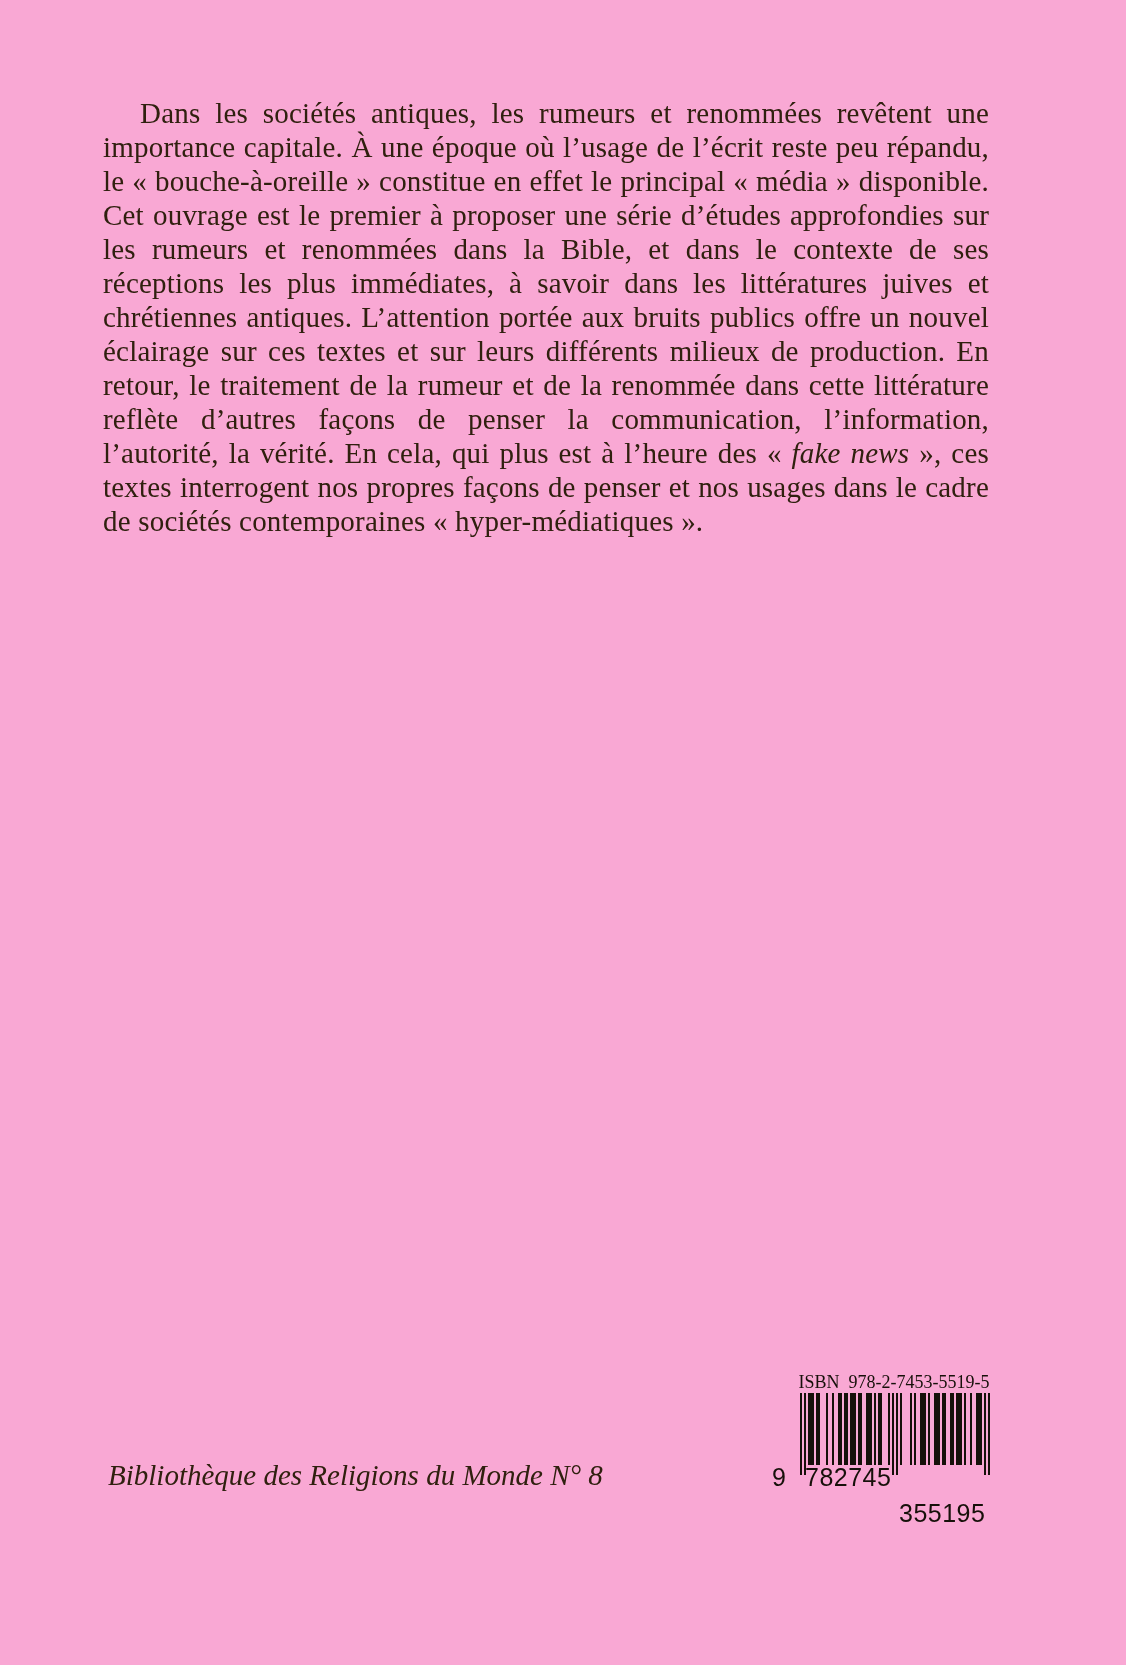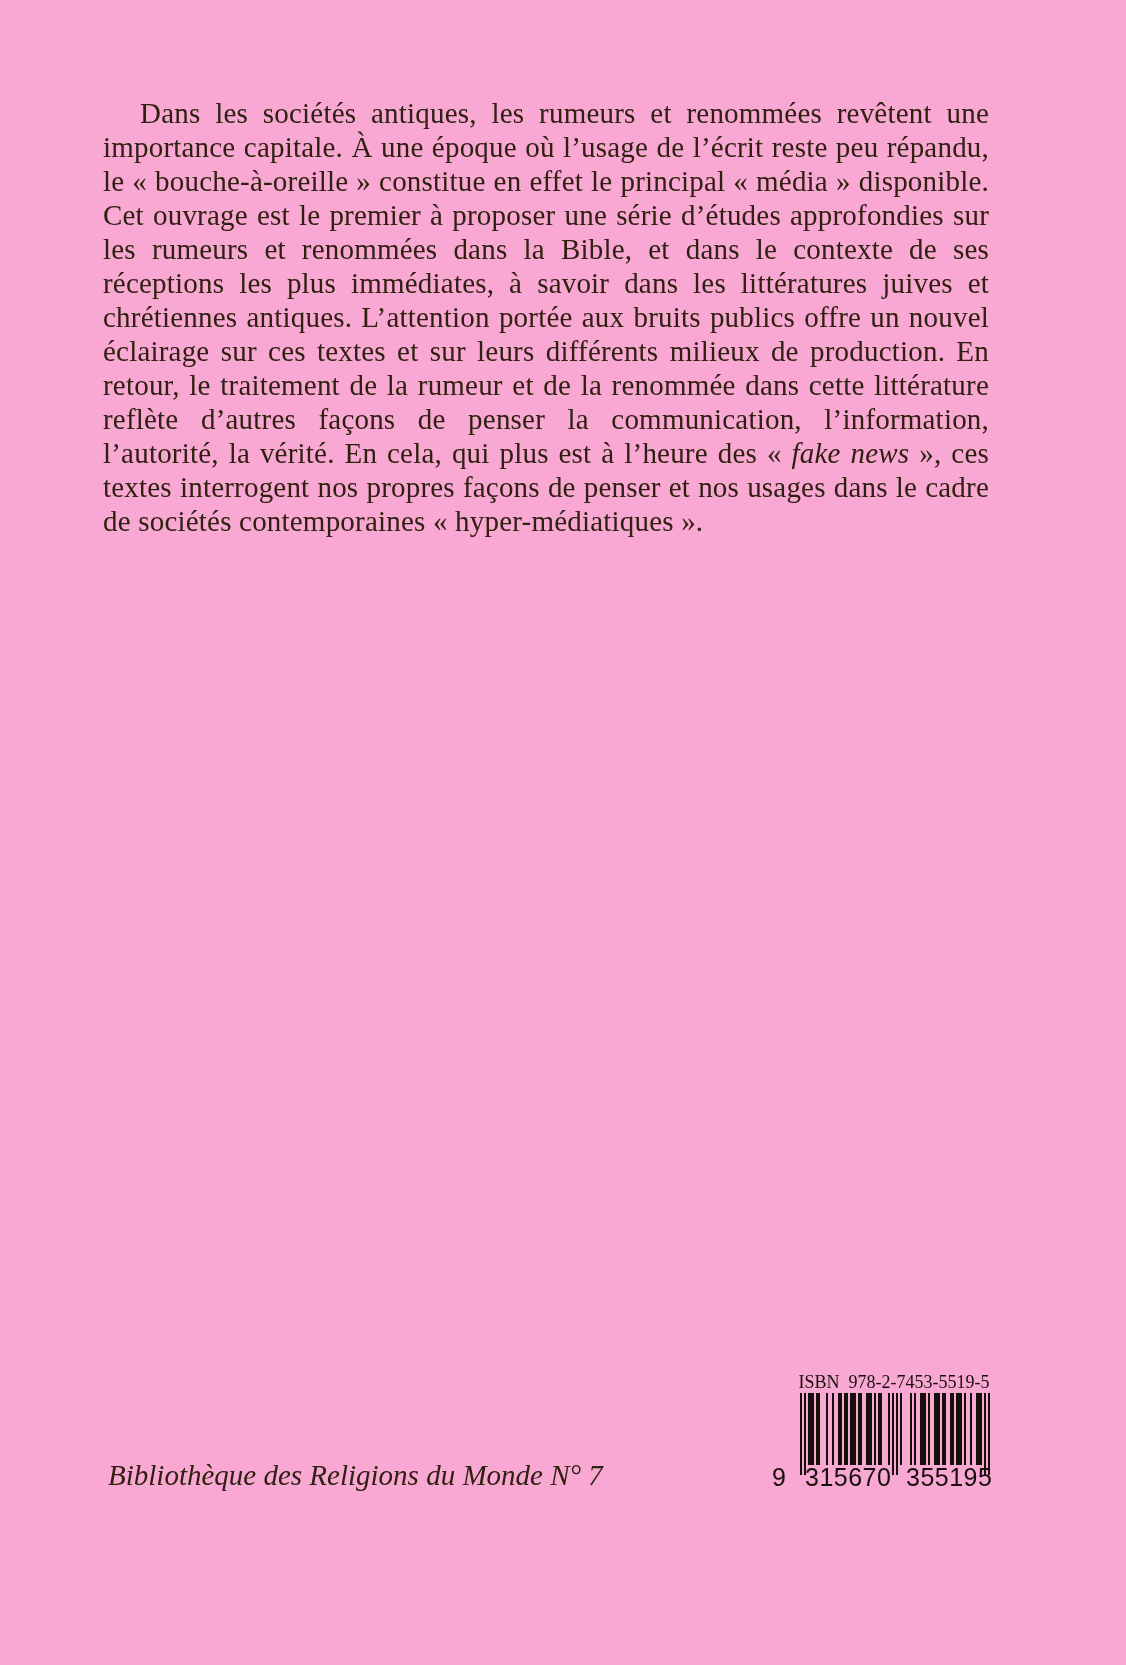--- a/index.html
+++ b/index.html
@@ -65,36 +65,36 @@
     top: 72px;
     font-family: "Liberation Sans", sans-serif;
     font-size: 25px;
     line-height: 25px;
     color: #17100a;
     letter-spacing: 0.5px;
     white-space: nowrap;
   }
   .bc-first { left: -28px; }
   .bc-left  { left: 5px;  width: 84px; text-align: center; }
-  .bc-right { left: 106px; width: 84px; text-align: center; }
+  .bc-right { left: 99px; width: 84px; text-align: center; margin-top: 36px; }
 </style>
 </head>
 <body>
 
 <div class="cover">
 
   <p class="blurb"><span>Dans les sociétés antiques, les rumeurs et renommées revêtent une importance capitale. À une époque où l’usage de l’écrit reste peu répandu, le « bouche-à-oreille » constitue en effet le principal « média » disponible. Cet ouvrage est le premier à proposer une série d’études approfondies sur les rumeurs et renommées dans la Bible, et dans le contexte de ses réceptions les plus immédiates, à savoir dans les littératures juives et chrétiennes antiques. L’attention portée aux bruits publics offre un nouvel éclairage sur ces textes et sur leurs différents milieux de production. En retour, le traitement de la rumeur et de la renommée dans cette littérature reflète d’autres façons de penser la communication, l’information, l’autorité, la vérité. En cela, qui plus est à l’heure des « </span><span class="it">fake news</span><span> », ces textes interrogent nos propres façons de penser et nos usages dans le cadre de sociétés contemporaines « hyper-médiatiques ».</span></p>
 
-  <div class="series">Bibliothèque des Religions du Monde N° 7</div>
+  <div class="series">Bibliothèque des Religions du Monde N° 8</div>
 
   <div class="isbn-label">ISBN  978-2-7453-5519-5</div>
 
   <div class="barcode">
     <span class="bc-digit bc-first">9</span>
-    <span class="bc-digit bc-left">315670</span>
+    <span class="bc-digit bc-left">782745</span>
     <span class="bc-digit bc-right">355195</span>
   <div class="bar guard" style="left: 0px;"></div>
       <div class="bar guard" style="left: 4px;"></div>
       <div class="bar" style="left: 8px;"></div>
       <div class="bar" style="left: 10px;"></div>
       <div class="bar" style="left: 12px;"></div>
       <div class="bar" style="left: 16px;"></div>
       <div class="bar" style="left: 18px;"></div>
       <div class="bar" style="left: 26px;"></div>
       <div class="bar" style="left: 32px;"></div>

